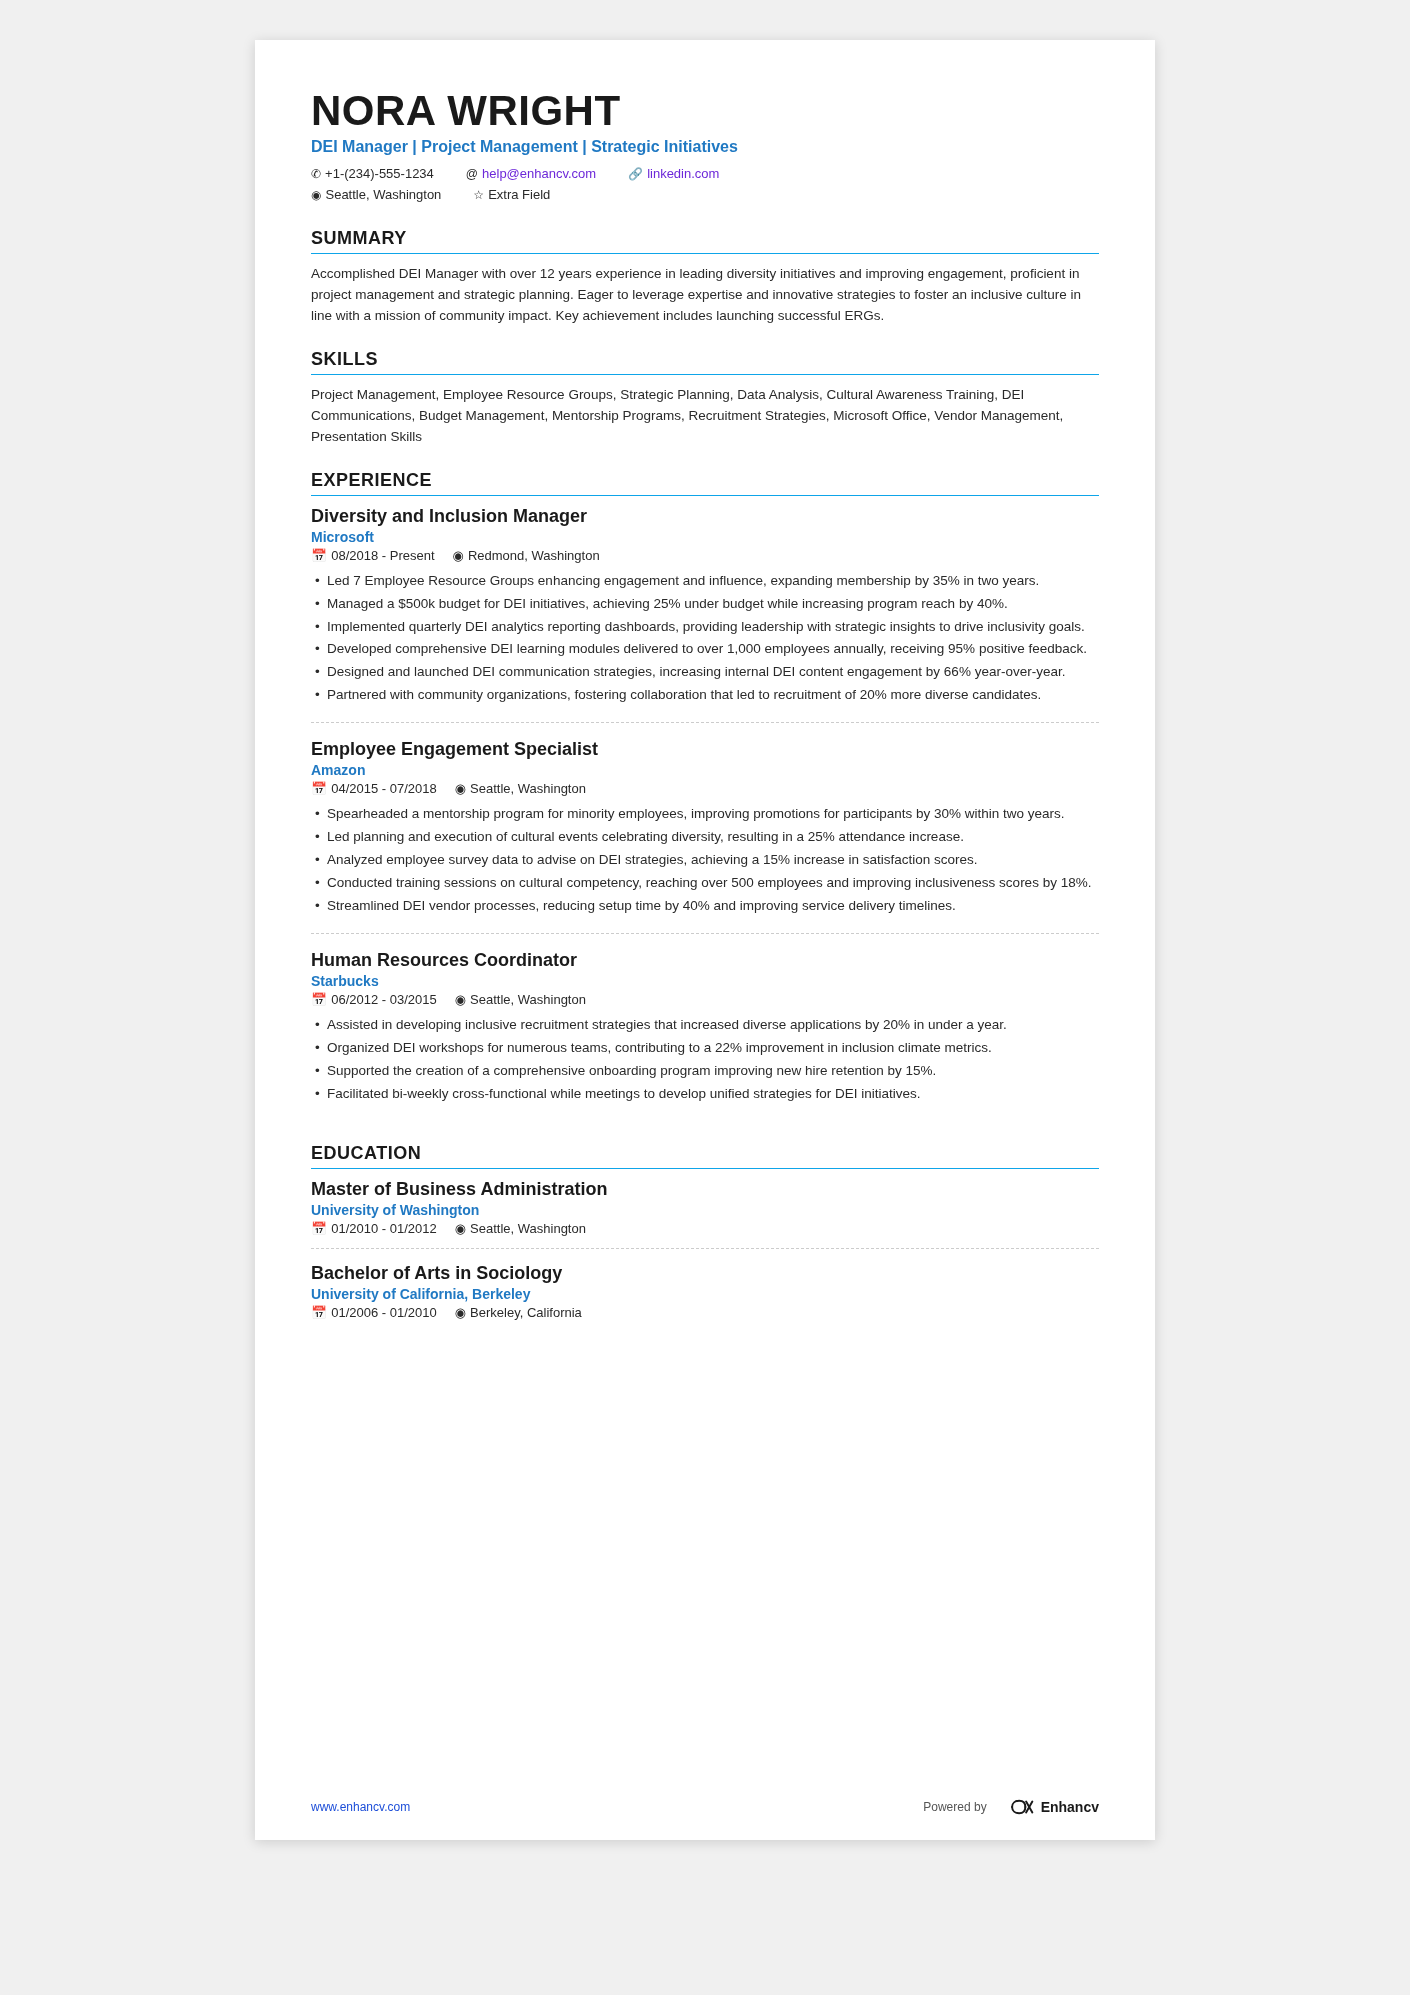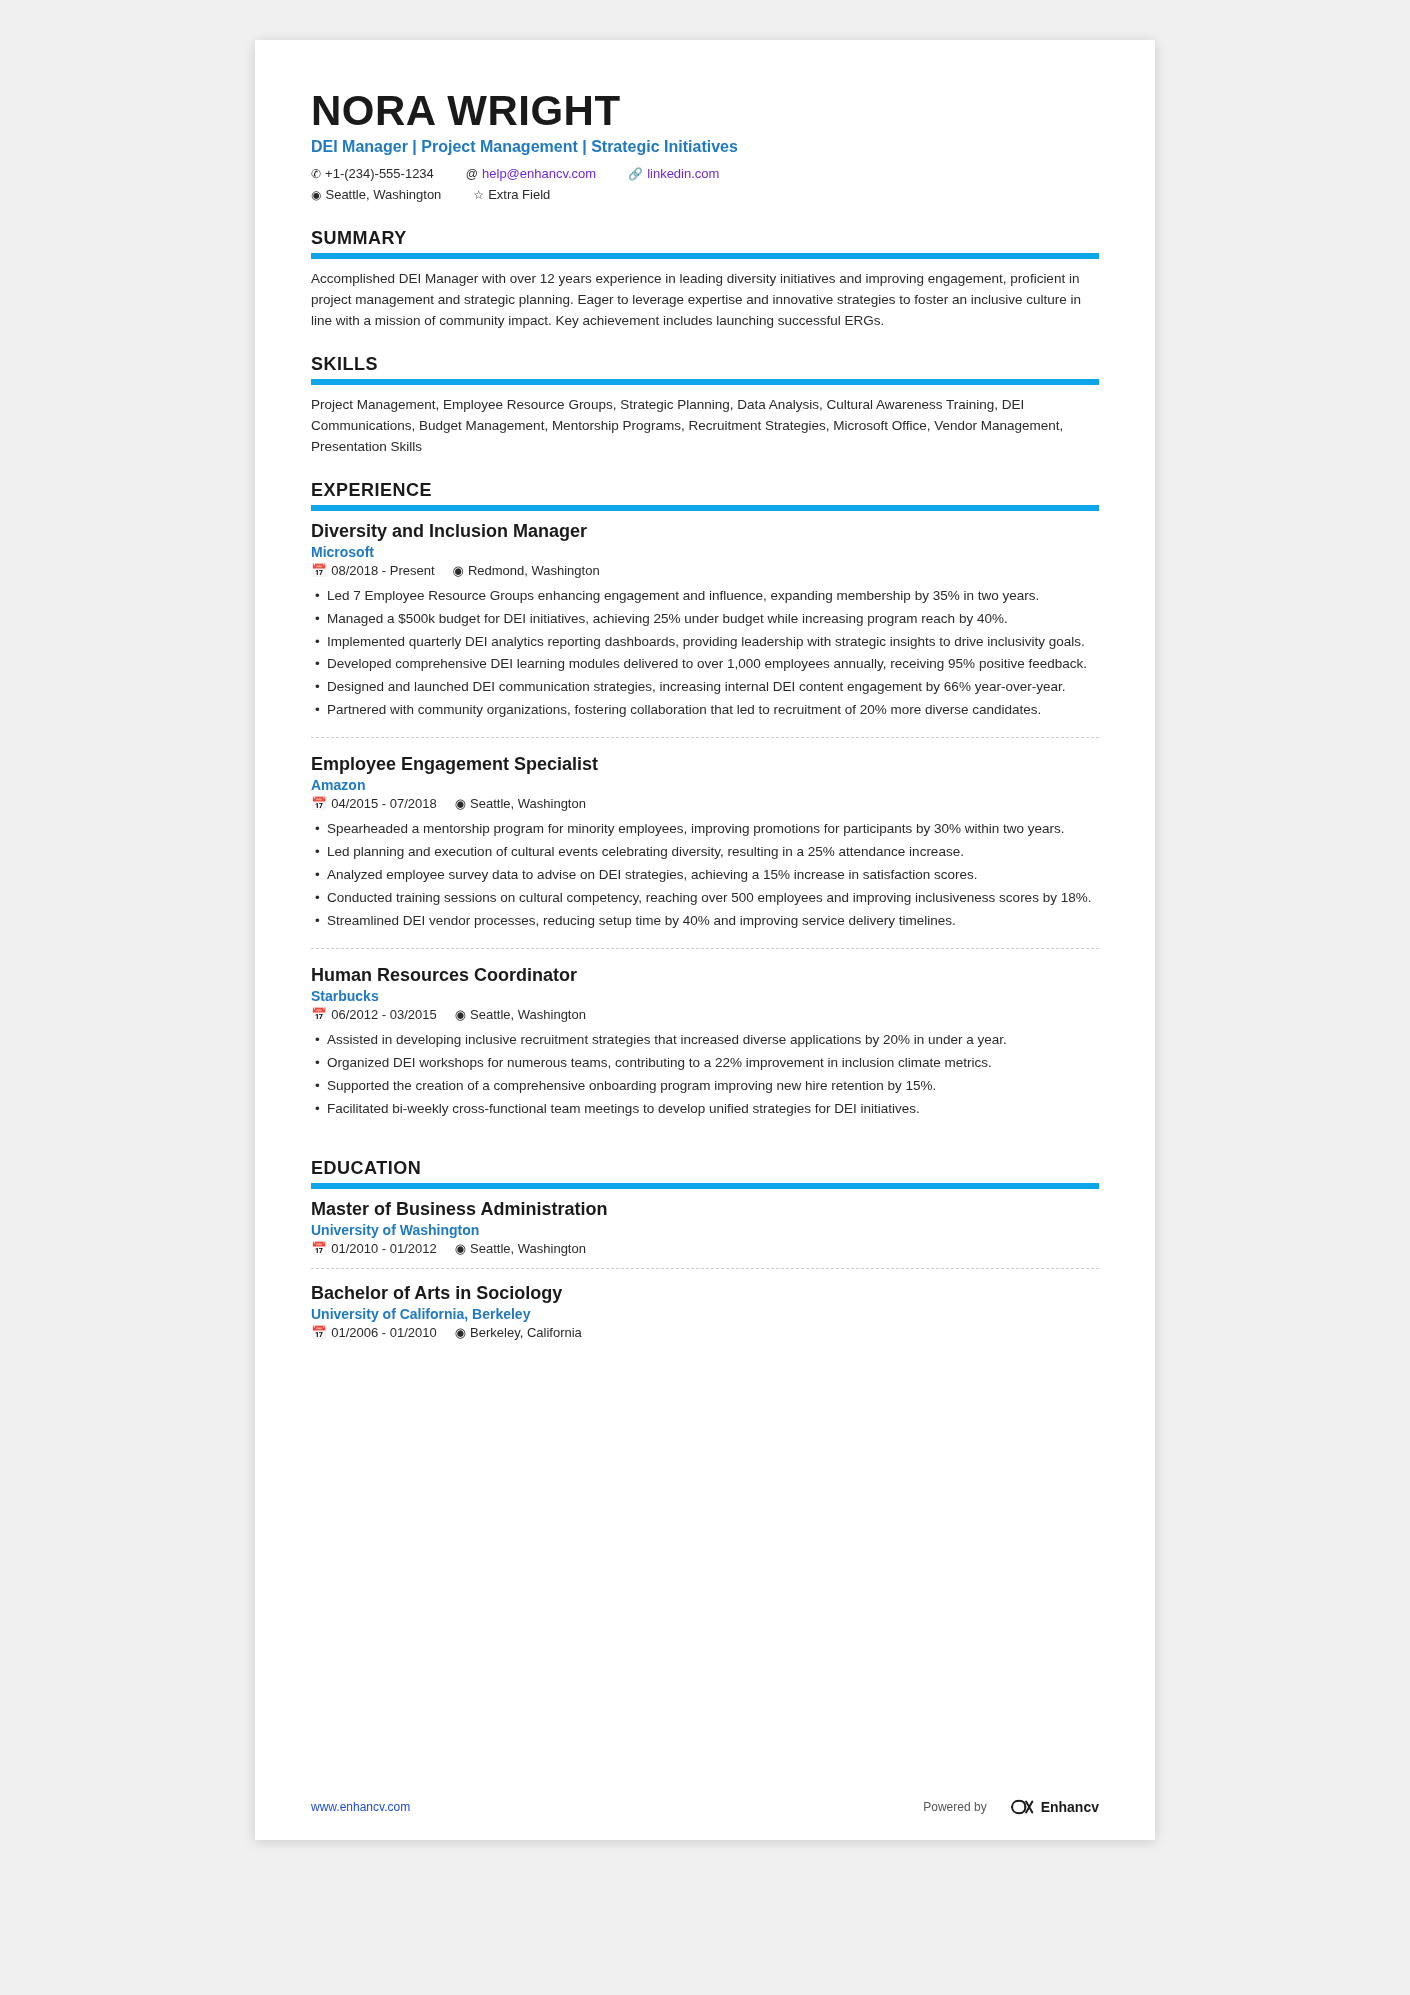--- a/index.html
+++ b/index.html
@@ -55,21 +55,21 @@
       font-size: 12px;
     }
     .section {
       margin-top: 22px;
     }
     .section-title {
       font-size: 18px;
       font-weight: 900;
       color: #1a1a1a;
       text-transform: uppercase;
-      border-bottom: 6px solid #0ea5e9;
+      border-bottom: 1px solid #0ea5e9;
       padding-bottom: 4px;
       margin-bottom: 10px;
       letter-spacing: 0.5px;
     }
     .section-text {
       font-size: 13.5px;
       color: #2a2a2a;
       line-height: 1.55;
     }
     .job-title {
@@ -283,21 +283,21 @@
         </div>
         <div class="job-meta-item">
           <span>◉</span>
           <span>Seattle, Washington</span>
         </div>
       </div>
       <ul class="bullet-list">
         <li>Assisted in developing inclusive recruitment strategies that increased diverse applications by 20% in under a year.</li>
         <li>Organized DEI workshops for numerous teams, contributing to a 22% improvement in inclusion climate metrics.</li>
         <li>Supported the creation of a comprehensive onboarding program improving new hire retention by 15%.</li>
-        <li>Facilitated bi-weekly cross-functional team meetings to develop unified strategies for DEI initiatives.</li>
+        <li>Facilitated bi-weekly cross-functional while meetings to develop unified strategies for DEI initiatives.</li>
       </ul>
     </div>
   </div>
 
   <div class="section">
     <div class="section-title">EDUCATION</div>
 
     <div class="edu-entry">
       <div class="edu-degree">Master of Business Administration</div>
       <div class="edu-school">University of Washington</div>

